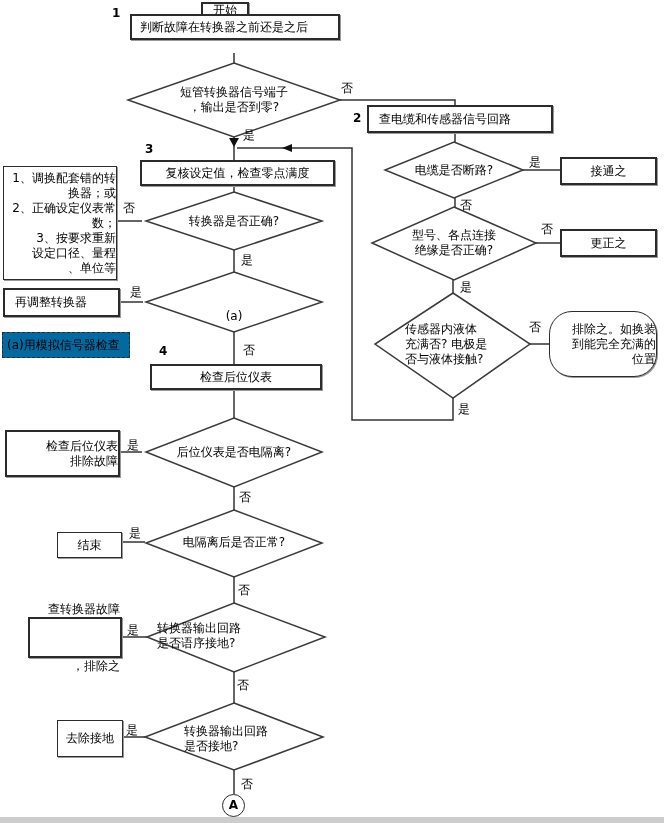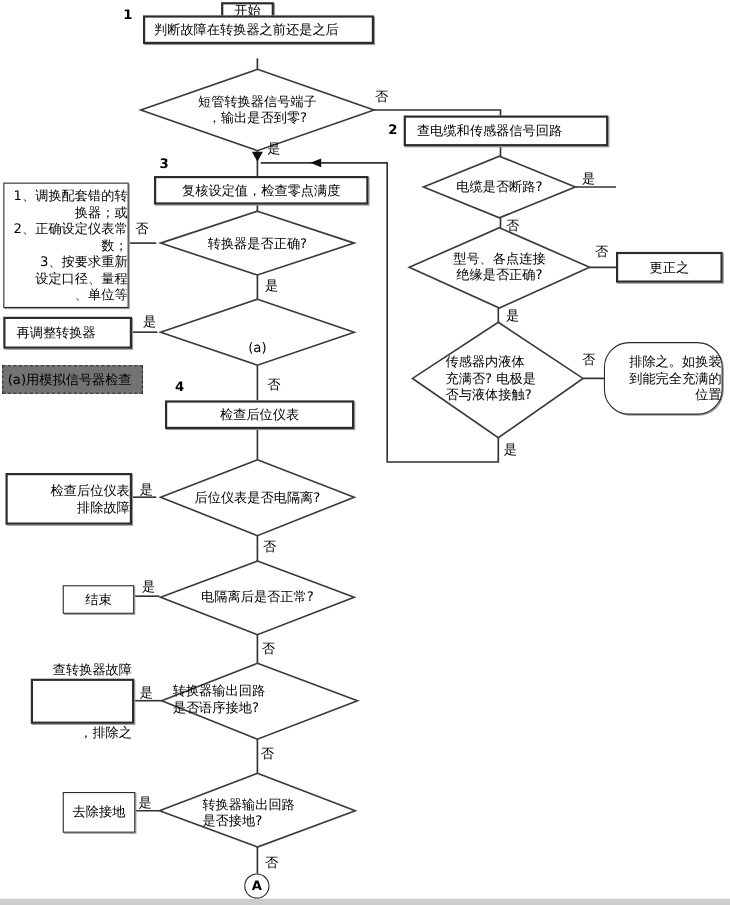--- a/index.html
+++ b/index.html
@@ -10,21 +10,21 @@
   .stage *{box-sizing:border-box;}
   svg.wires{position:absolute;left:0;top:0;width:664px;height:823px;}
   .box{
     position:absolute;background:#fff;border:2px solid #2b2b2b;
     display:flex;align-items:center;box-shadow:1px 1px 0 #9a9a9a;
   }
   .box.thin{border-width:1px;}
   .box.center{justify-content:center;text-align:center;}
   .box.multi{align-items:flex-end;flex-direction:column;justify-content:center;}
   .dashed{
-    position:absolute;background:#737373;border:1px dashed #2b2b2b;
+    position:absolute;background:#0369a1;border:1px dashed #2b2b2b;
     display:flex;align-items:center;box-shadow:none;
   }
   .dtext{position:absolute;text-align:center;pointer-events:none;}
   .dtext.leftal{text-align:left;}
   .lbl{position:absolute;white-space:nowrap;}
   .marker{position:absolute;font-weight:bold;white-space:nowrap;}
   .circle{
     position:absolute;width:23px;height:23px;border:1.5px solid #2b2b2b;border-radius:50%;
     display:flex;align-items:center;justify-content:center;font-weight:bold;background:#fff;
   }
@@ -87,20 +87,23 @@
     </div>
 
   <div class="box" style="left:130px;top:14px;width:210px;height:26px;padding-left:8px;">
       <span>判断故障在转换器之前还是之后</span>
     </div>
 
   <div class="box" style="left:367px;top:105px;width:186px;height:28px;padding-left:10px;">
       <span>查电缆和传感器信号回路</span>
     </div>
 
+  <div class="box center" style="left:560px;top:157px;width:97px;height:28px;">
+      <span>接通之</span>
+    </div>
 
   <div class="box center" style="left:560px;top:229px;width:97px;height:28px;">
       <span>更正之</span>
     </div>
 
   <div class="box multi thin" style="left:549px;top:311px;width:108px;height:66px;padding-left:7px;border-radius:23px;">
     <div class="line1">排除之。如换装</div>
     <div class="line1">到能完全充满的</div>
     <div class="line1">位置</div>
   </div>

